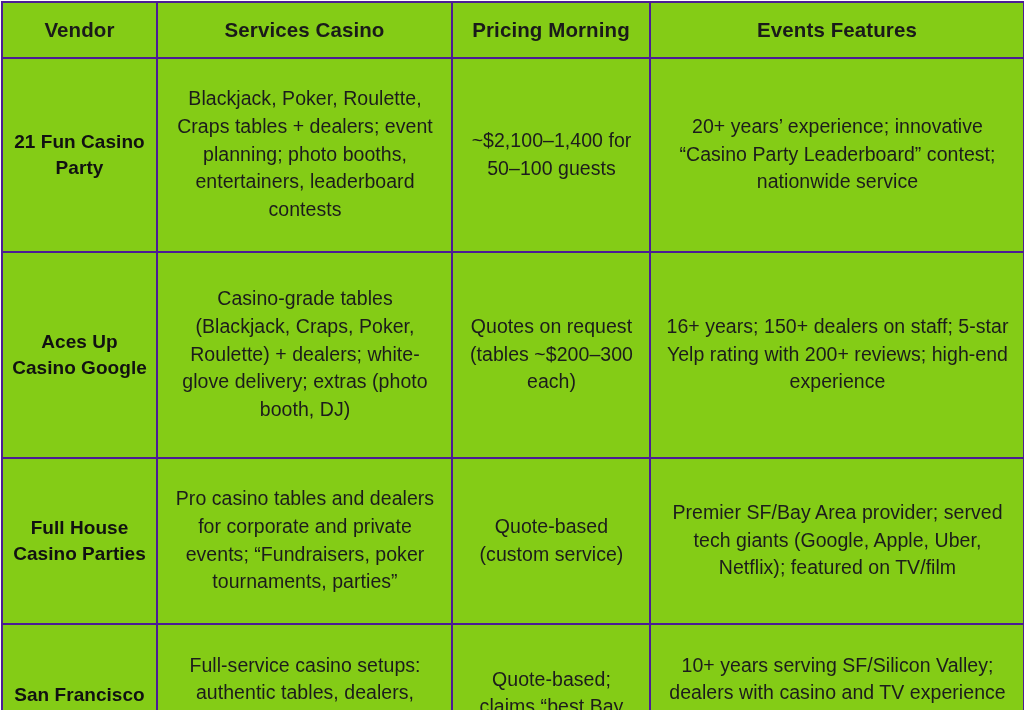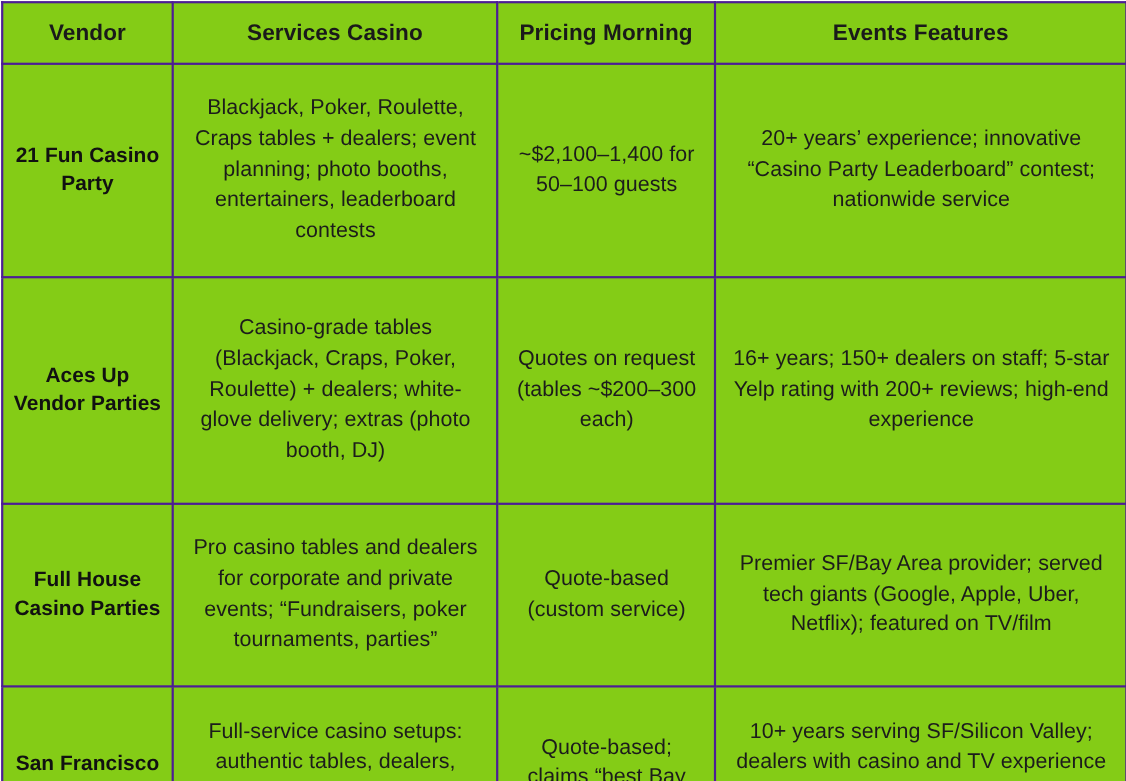--- a/index.html
+++ b/index.html
@@ -99,21 +99,21 @@
       </tr>
     </thead>
     <tbody>
       <tr class="row-0">
         <td class="vendor-cell">21 Fun Casino Party</td>
         <td class="body-cell">Blackjack, Poker, Roulette, Craps tables + dealers; event planning; photo booths, entertainers, leaderboard contests</td>
         <td class="body-cell">~$2,100–1,400 for 50–100 guests</td>
         <td class="body-cell">20+ years’ experience; innovative “Casino Party Leaderboard” contest; nationwide service</td>
       </tr>
       <tr class="row-1">
-        <td class="vendor-cell">Aces Up Vendor Parties</td>
+        <td class="vendor-cell">Aces Up Casino Google</td>
         <td class="body-cell">Casino-grade tables (Blackjack, Craps, Poker, Roulette) + dealers; white-glove delivery; extras (photo booth, DJ)</td>
         <td class="body-cell">Quotes on request (tables ~$200–300 each)</td>
         <td class="body-cell">16+ years; 150+ dealers on staff; 5-star Yelp rating with 200+ reviews; high-end experience</td>
       </tr>
       <tr class="row-2">
         <td class="vendor-cell">Full House Casino Parties</td>
         <td class="body-cell">Pro casino tables and dealers for corporate and private events; “Fundraisers, poker tournaments, parties”</td>
         <td class="body-cell">Quote-based (custom service)</td>
         <td class="body-cell">Premier SF/Bay Area provider; served tech giants (Google, Apple, Uber, Netflix); featured on TV/film</td>
       </tr>

